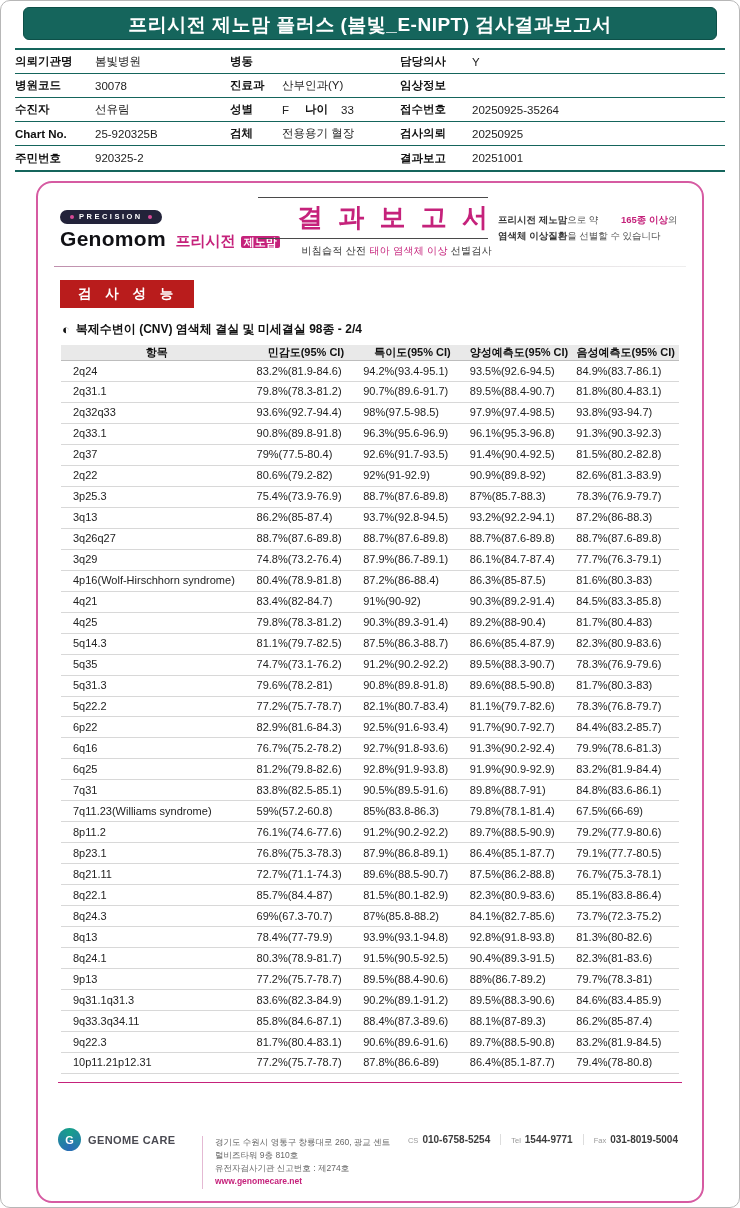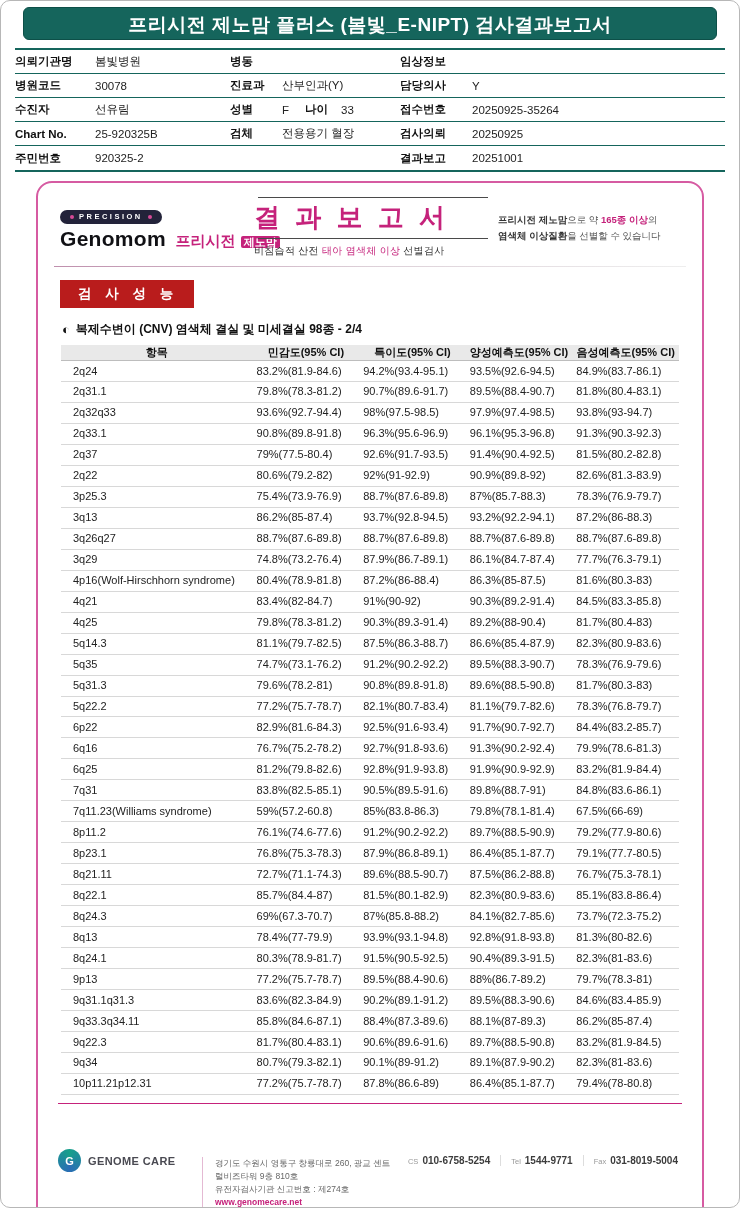--- a/index.html
+++ b/index.html
@@ -28,27 +28,27 @@
   .result-box { margin:9px 35px 0; border:2.5px solid #d65ba2; border-radius:16px; padding:8px 20px 12px; background:#fff; }
 
   .rb-header { display:flex; align-items:center; padding:6px 2px 8px; }
   .logo-block { width:188px; flex:none; }
   .precision-badge { display:inline-flex; align-items:center; gap:5px; background:#23233a; color:#fff; border-radius:9px; padding:2.5px 10px; font-size:7.5px; letter-spacing:2.5px; font-weight:bold; }
   .pdot { width:4px; height:4px; border-radius:50%; background:#d64a96; display:inline-block; }
   .brand-line { margin-top:3px; white-space:nowrap; }
   .brand { font-size:21px; font-weight:800; color:#101014; letter-spacing:0.3px; }
   .brand-kr1 { color:#c5227b; font-weight:bold; font-size:15px; margin-left:5px; }
   .brand-kr2 { background:#c5227b; color:#fff; font-weight:bold; font-size:11px; padding:0 3px; border-radius:2px; margin-left:1px; }
-  .center-title { flex:1; text-align:left; padding:0 6px; }
+  .center-title { flex:1; text-align:right; padding:0 6px; }
   .hairline { height:1px; background:#4a4a4a; width:230px; margin:0 auto; }
   .big-title { font-size:26px; font-weight:800; color:#c5227b; letter-spacing:4px; padding:2px 0 3px; white-space:nowrap; }
   .subtitle { font-size:10px; color:#333; margin-top:5px; letter-spacing:0.3px; }
   .subtitle .hl { color:#c5227b; font-weight:normal; }
   .tagline { width:182px; flex:none; font-size:9.5px; color:#555; line-height:1.65; }
-  .tagline .hl { color:#c5227b; font-weight:bold; }
+  .tagline .hl { color:#c5227b; font-weight:bold;margin-left:20px; }
   .tagline .bd { color:#333; font-weight:bold; }
   .header-sep { height:1px; background:linear-gradient(to right,#bf8fad,#ddd0d8,#eee); margin:0 -4px; }
 
   .perf-badge { display:inline-block; background:#b91c1c; color:#fff; font-weight:bold; font-size:13.5px; letter-spacing:5px; padding:5px 16px 5px 18px; margin:13px 0 0 2px; }
   .cnv-line { margin:13px 0 7px 4px; font-size:12px; font-weight:600; color:#111; display:flex; align-items:center; gap:6px; }
   .half-circle-glyph { font-size:13px; line-height:1; }
 
   table.perf-table { border-collapse:collapse; width:calc(100% - 6px); margin:0 3px; table-layout:fixed; }
   .perf-table th { background:#e9e9e9; font-size:11px; font-weight:bold; color:#111; padding:0 2px; text-align:center; border-bottom:1px solid #bdbdbd; }
   .perf-table th:first-child { width:31%; }
@@ -117,26 +117,26 @@
           <span class="info-label secondary">나이</span>
           <span class="info-value">33</span>
         </div>
         <div class="info-row">
           <span class="info-label">검체</span>
           <span class="info-value">전용용기 혈장</span>
         </div>
       </div>
       <div class="info-col col-2">
         <div class="info-row">
+          <span class="info-label">담당의사</span>
+          <span class="info-value">Y</span>
+        </div>
+        <div class="info-row">
           <span class="info-label">임상정보</span>
           <span class="info-value"></span>
-        </div>
-        <div class="info-row">
-          <span class="info-label">담당의사</span>
-          <span class="info-value">Y</span>
         </div>
         <div class="info-row">
           <span class="info-label">접수번호</span>
           <span class="info-value">20250925-35264</span>
         </div>
         <div class="info-row">
           <span class="info-label">검사의뢰</span>
           <span class="info-value">20250925</span>
         </div>
         <div class="info-row last">
@@ -424,27 +424,20 @@
             <td>88.4%(87.3-89.6)</td>
             <td>88.1%(87-89.3)</td>
             <td>86.2%(85-87.4)</td>
           </tr>
           <tr>
             <td>9q22.3</td>
             <td>81.7%(80.4-83.1)</td>
             <td>90.6%(89.6-91.6)</td>
             <td>89.7%(88.5-90.8)</td>
             <td>83.2%(81.9-84.5)</td>
-          </tr>
-          <tr>
-            <td>9q34</td>
-            <td>80.7%(79.3-82.1)</td>
-            <td>90.1%(89-91.2)</td>
-            <td>89.1%(87.9-90.2)</td>
-            <td>82.3%(81-83.6)</td>
           </tr>
           <tr>
             <td>10p11.21p12.31</td>
             <td>77.2%(75.7-78.7)</td>
             <td>87.8%(86.6-89)</td>
             <td>86.4%(85.1-87.7)</td>
             <td>79.4%(78-80.8)</td>
           </tr>
         </tbody>
     </table>

